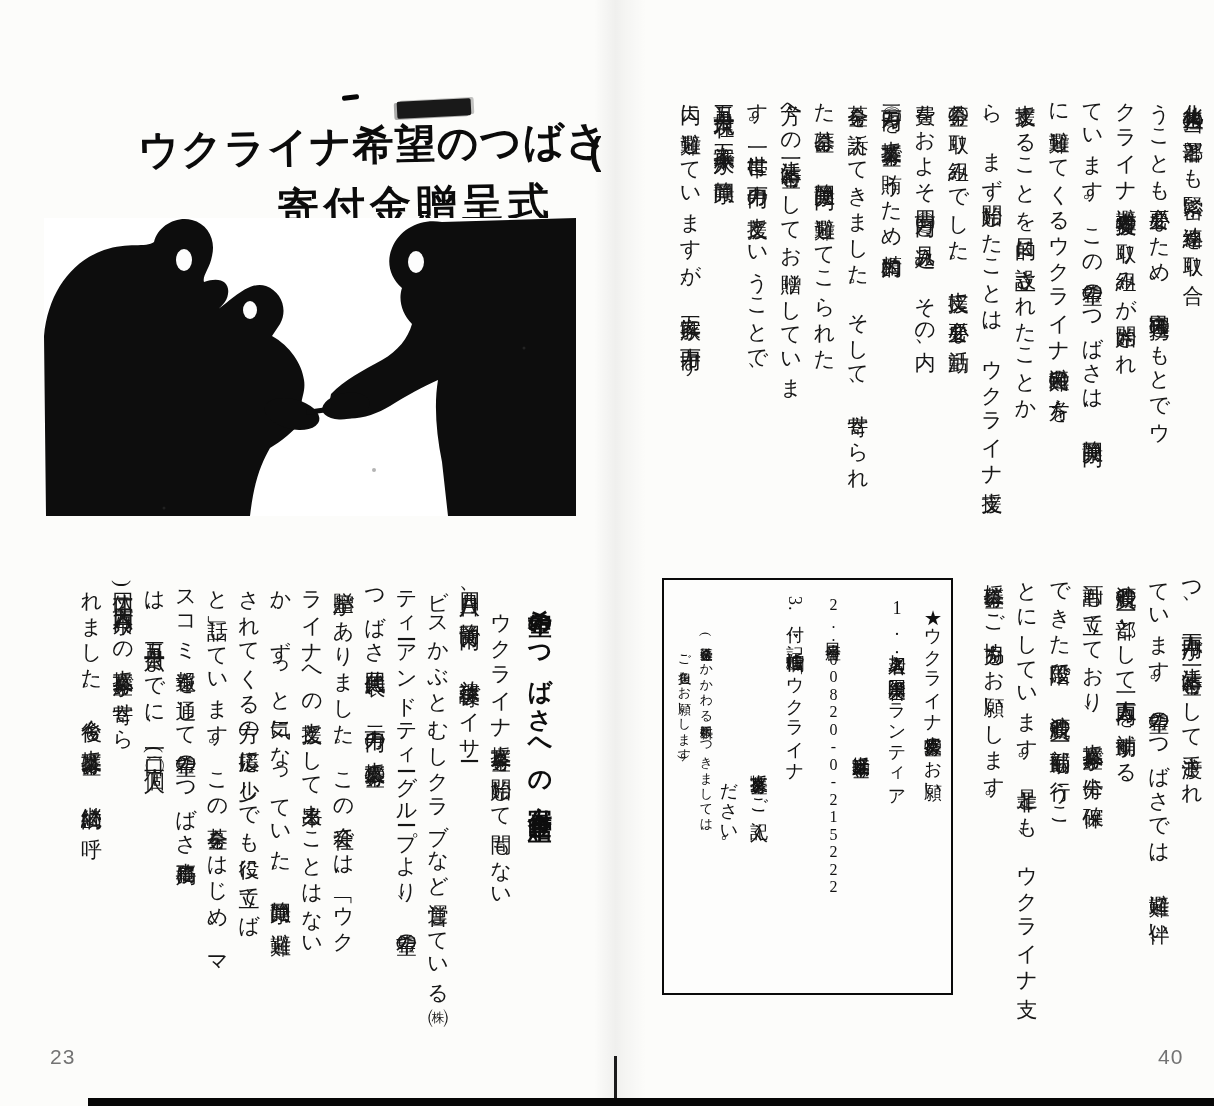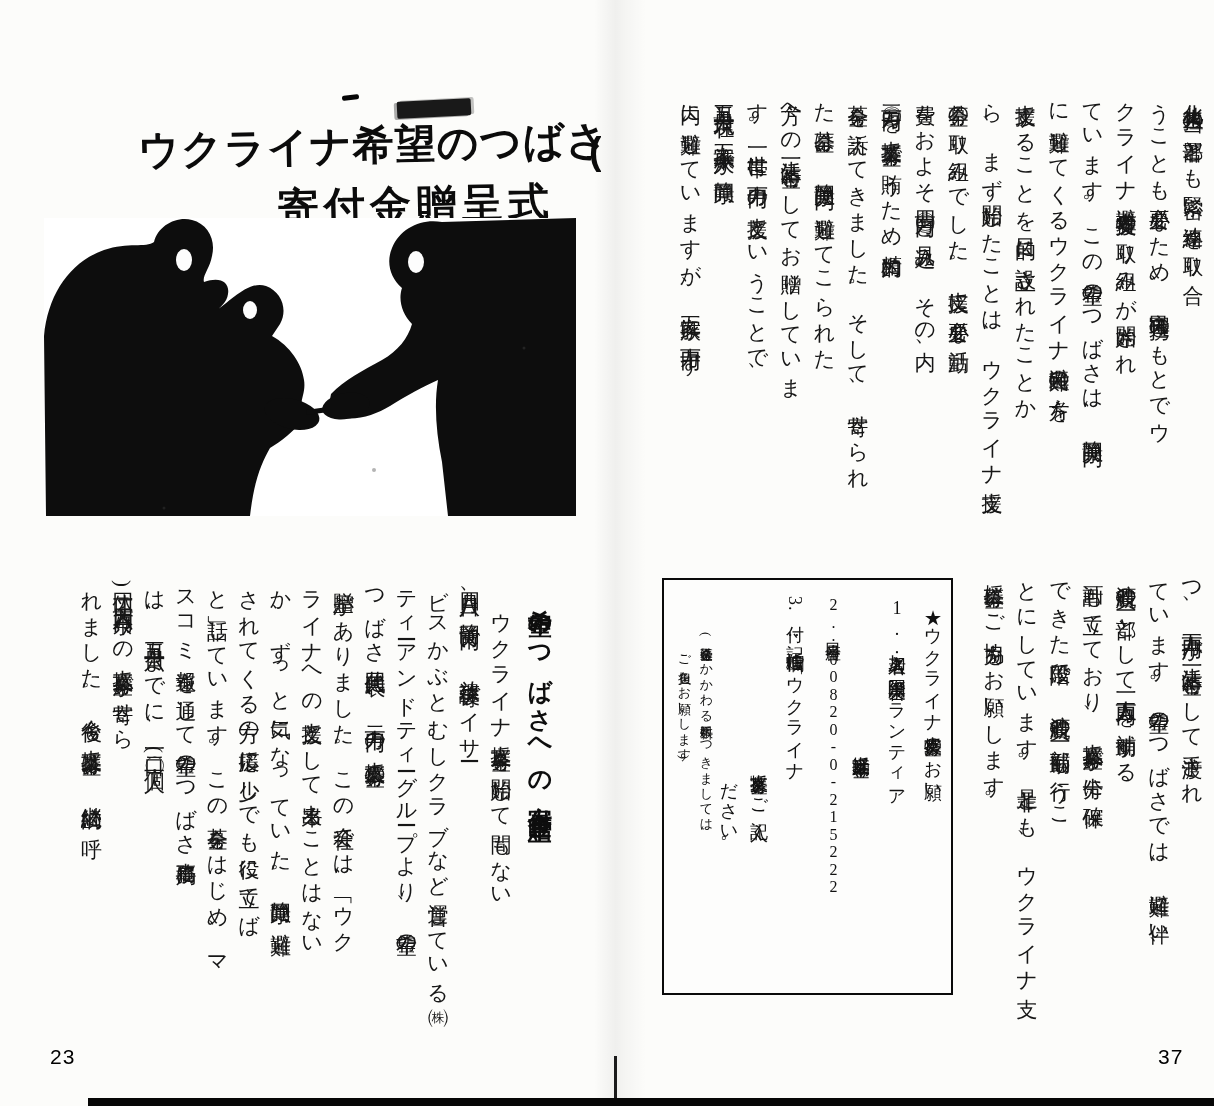--- a/index.html
+++ b/index.html
@@ -79,21 +79,21 @@
   #ink-dash{
     position:absolute;left:342px;top:95px;width:17px;height:5px;
     background:#050505;border-radius:2px;transform:rotate(-7deg);
   }
 
   #ceremony-photo{position:absolute;left:44px;top:218px;width:532px;height:298px;}
 
   .page-number{
     position:absolute;
     font-family:"Liberation Sans",sans-serif;
-    font-size:21px;color:#000000;letter-spacing:1px;
+    font-size:21px;color:#737373;letter-spacing:1px;
   }
   #page-number-left{left:50px;top:1045px;}
   #page-number-right{left:1158px;top:1045px;}
 
   #bottom-bar{position:absolute;left:88px;top:1098px;width:1126px;height:8px;background:#060606;}
   #gutter-line{position:absolute;left:614px;top:1056px;width:3px;height:50px;background:#1b1b1b;}
   #gutter-shadow{
     position:absolute;left:594px;top:0;width:52px;height:1106px;pointer-events:none;
     background:linear-gradient(90deg,rgba(0,0,0,0) 0%,rgba(0,0,0,0.05) 42%,rgba(0,0,0,0.03) 58%,rgba(0,0,0,0) 100%);
   }
@@ -131,21 +131,21 @@
   <div class="bcol" id="box-payee">1.加入者名:国際災害ボランティア</div>
   <div class="bcol" id="box-payee-cont">支援活動基金</div>
   <div class="bcol" id="box-account">2.口座番号:00820-0-215222</div>
   <div class="bcol mixed" id="box-note">3.付　記:通信欄に「ウクライナ</div>
   <div class="bcol mixed" id="box-note-cont1">支援募金」とご記入く</div>
   <div class="bcol mixed" id="box-note-cont2">ださい。</div>
   <div class="bcol mixed" id="box-fee1">(募金送金にかかわる手数料につきましては、</div>
   <div class="bcol mixed" id="box-fee2">ご負担をお願いします)</div>
 </div>
 
-<div class="page-number" id="page-number-right">37</div>
+<div class="page-number" id="page-number-right">40</div>
 
 <div id="ink-dash"></div>
 <div id="ink-smudge"></div>
 
 <div class="headline" id="headline-line1">ウクライナ希望のつばさ</div>
 <div id="headline-clip">(</div>
 <div class="headline" id="headline-line2">寄付金贈呈式</div>
 
 <svg id="ceremony-photo" viewBox="0 0 532 298" xmlns="http://www.w3.org/2000/svg">
   <rect x="0" y="0" width="532" height="298" fill="#ffffff"></rect>

